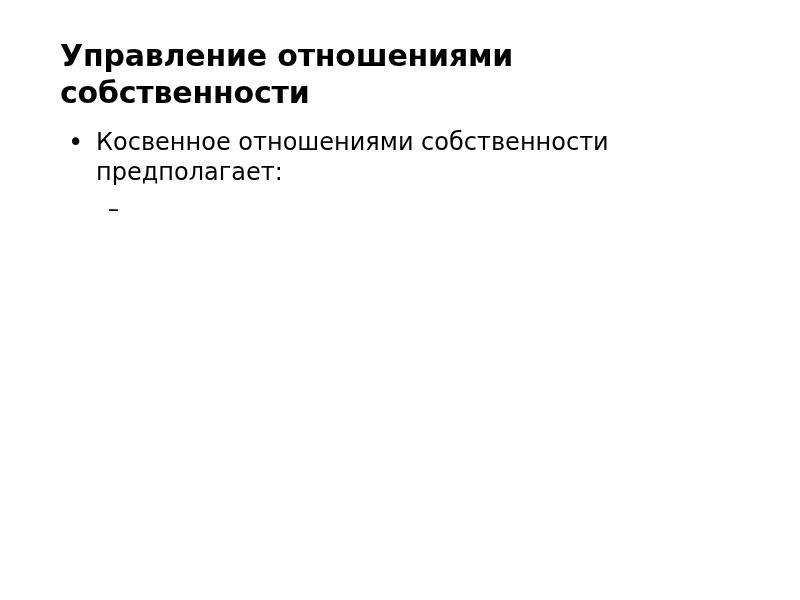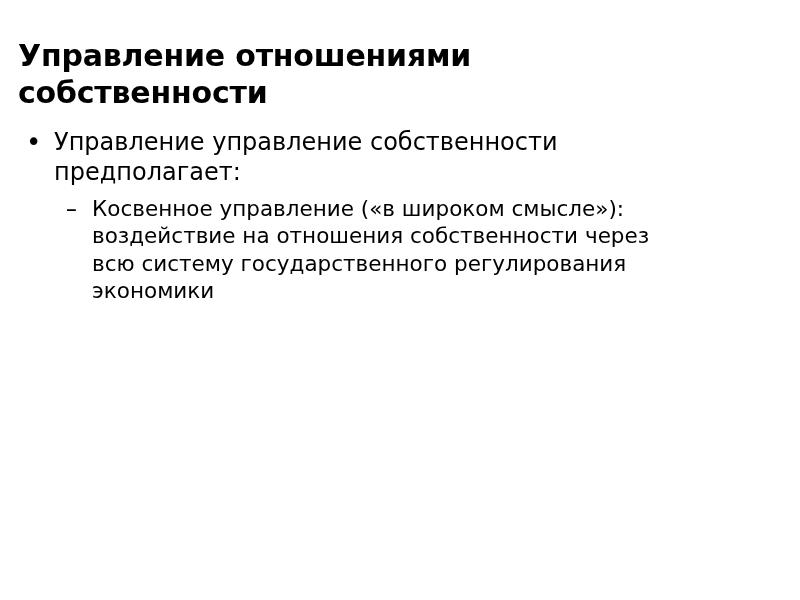--- a/index.html
+++ b/index.html
@@ -11,21 +11,21 @@
     width: 800px;
     height: 600px;
     overflow: hidden;
     font-family: "DejaVu Sans", sans-serif;
     color: #000000;
   }
   .slide {
     width: 800px;
     height: 600px;
     box-sizing: border-box;
-    padding: 30px 44px 0 18px;
+    padding: 30px 44px 0 60px;
     position: relative;
   }
   .slide-title {
     font-size: 30px;
     line-height: 1.22;
     font-weight: bold;
     letter-spacing: -0.2px;
     margin: 8px 0 16px 0;
     max-width: 560px;
   }
@@ -73,27 +73,26 @@
 </head>
 <body>
 
 <div class="slide">
 
   <h1 class="slide-title">Управление отношениями собственности</h1>
 
   <ul class="body-list">
     <li class="level1">
       <span class="bullet">•</span>
-      <span>Управление управление собственности предполагает:</span>
+      <span>Косвенное отношениями собственности предполагает:</span>
 
       <ul class="sublist">
         <li class="level2">
           <span class="dash">–</span>
         </li>
         <li class="level2">
           <span class="dash">–</span>
-          <span>Косвенное управление («в широком смысле»): воздействие на отношения собственности через всю систему государственного регулирования экономики</span>
         </li>
       </ul>
     </li>
   </ul>
 
 </div>
 
 </body></html>

